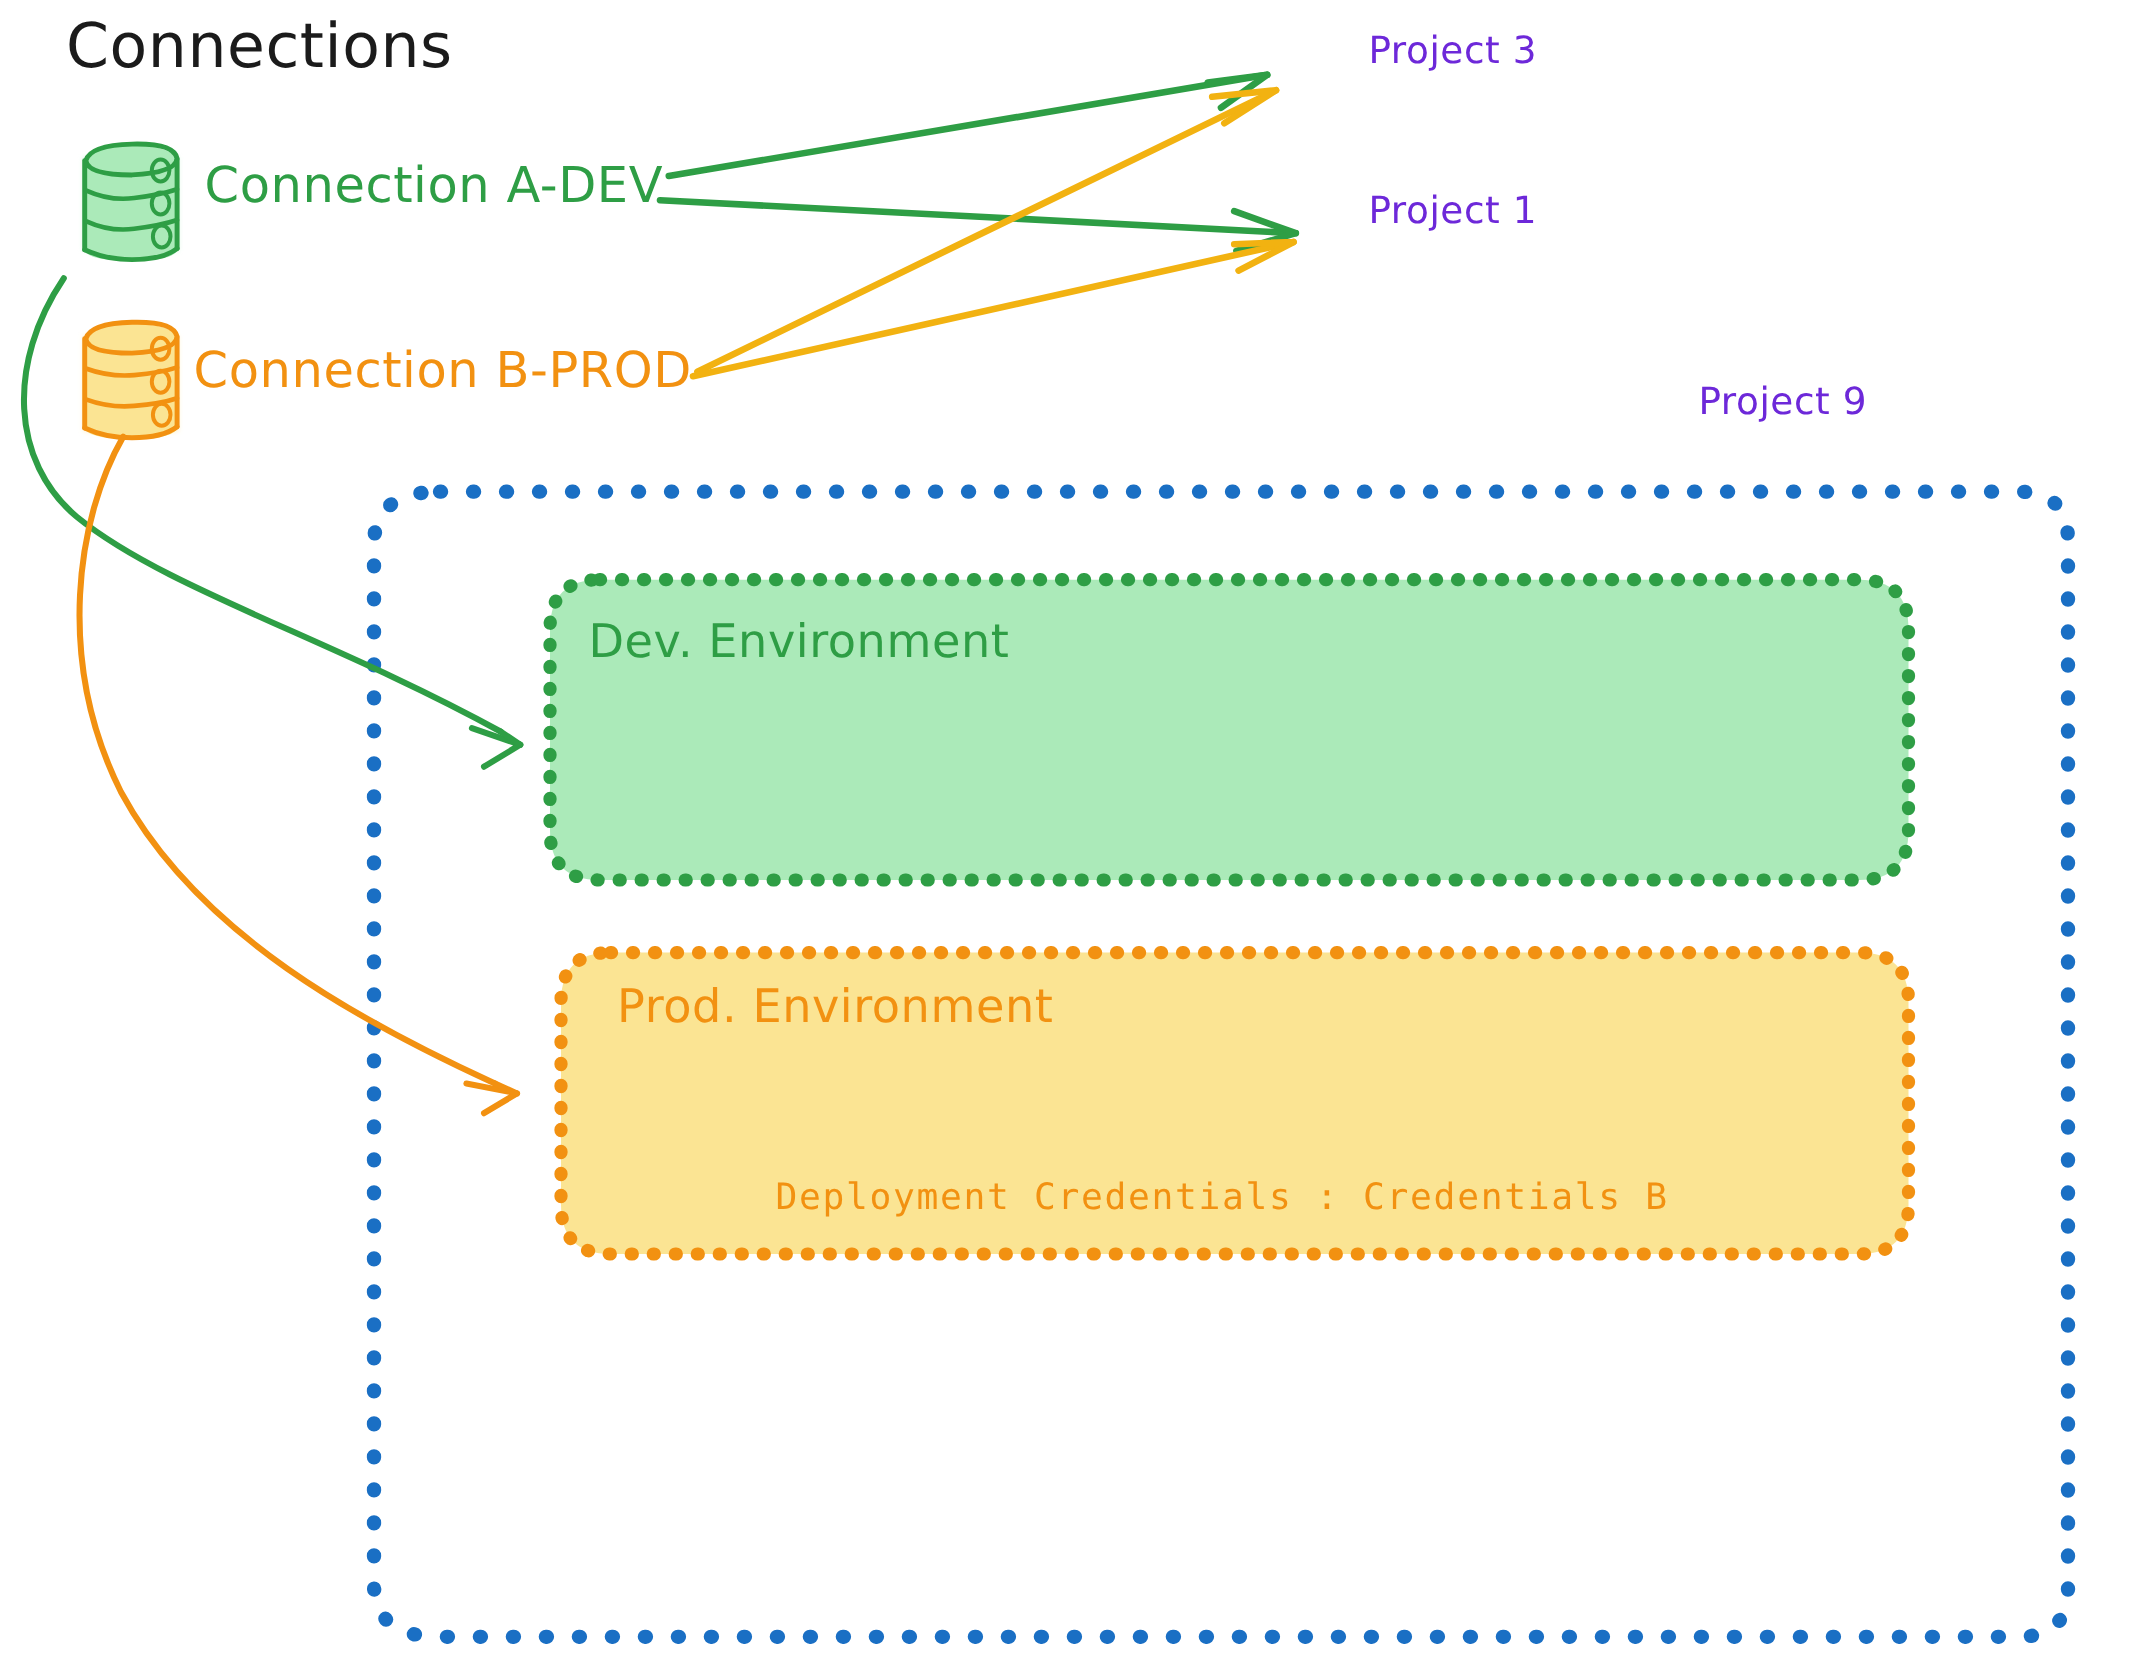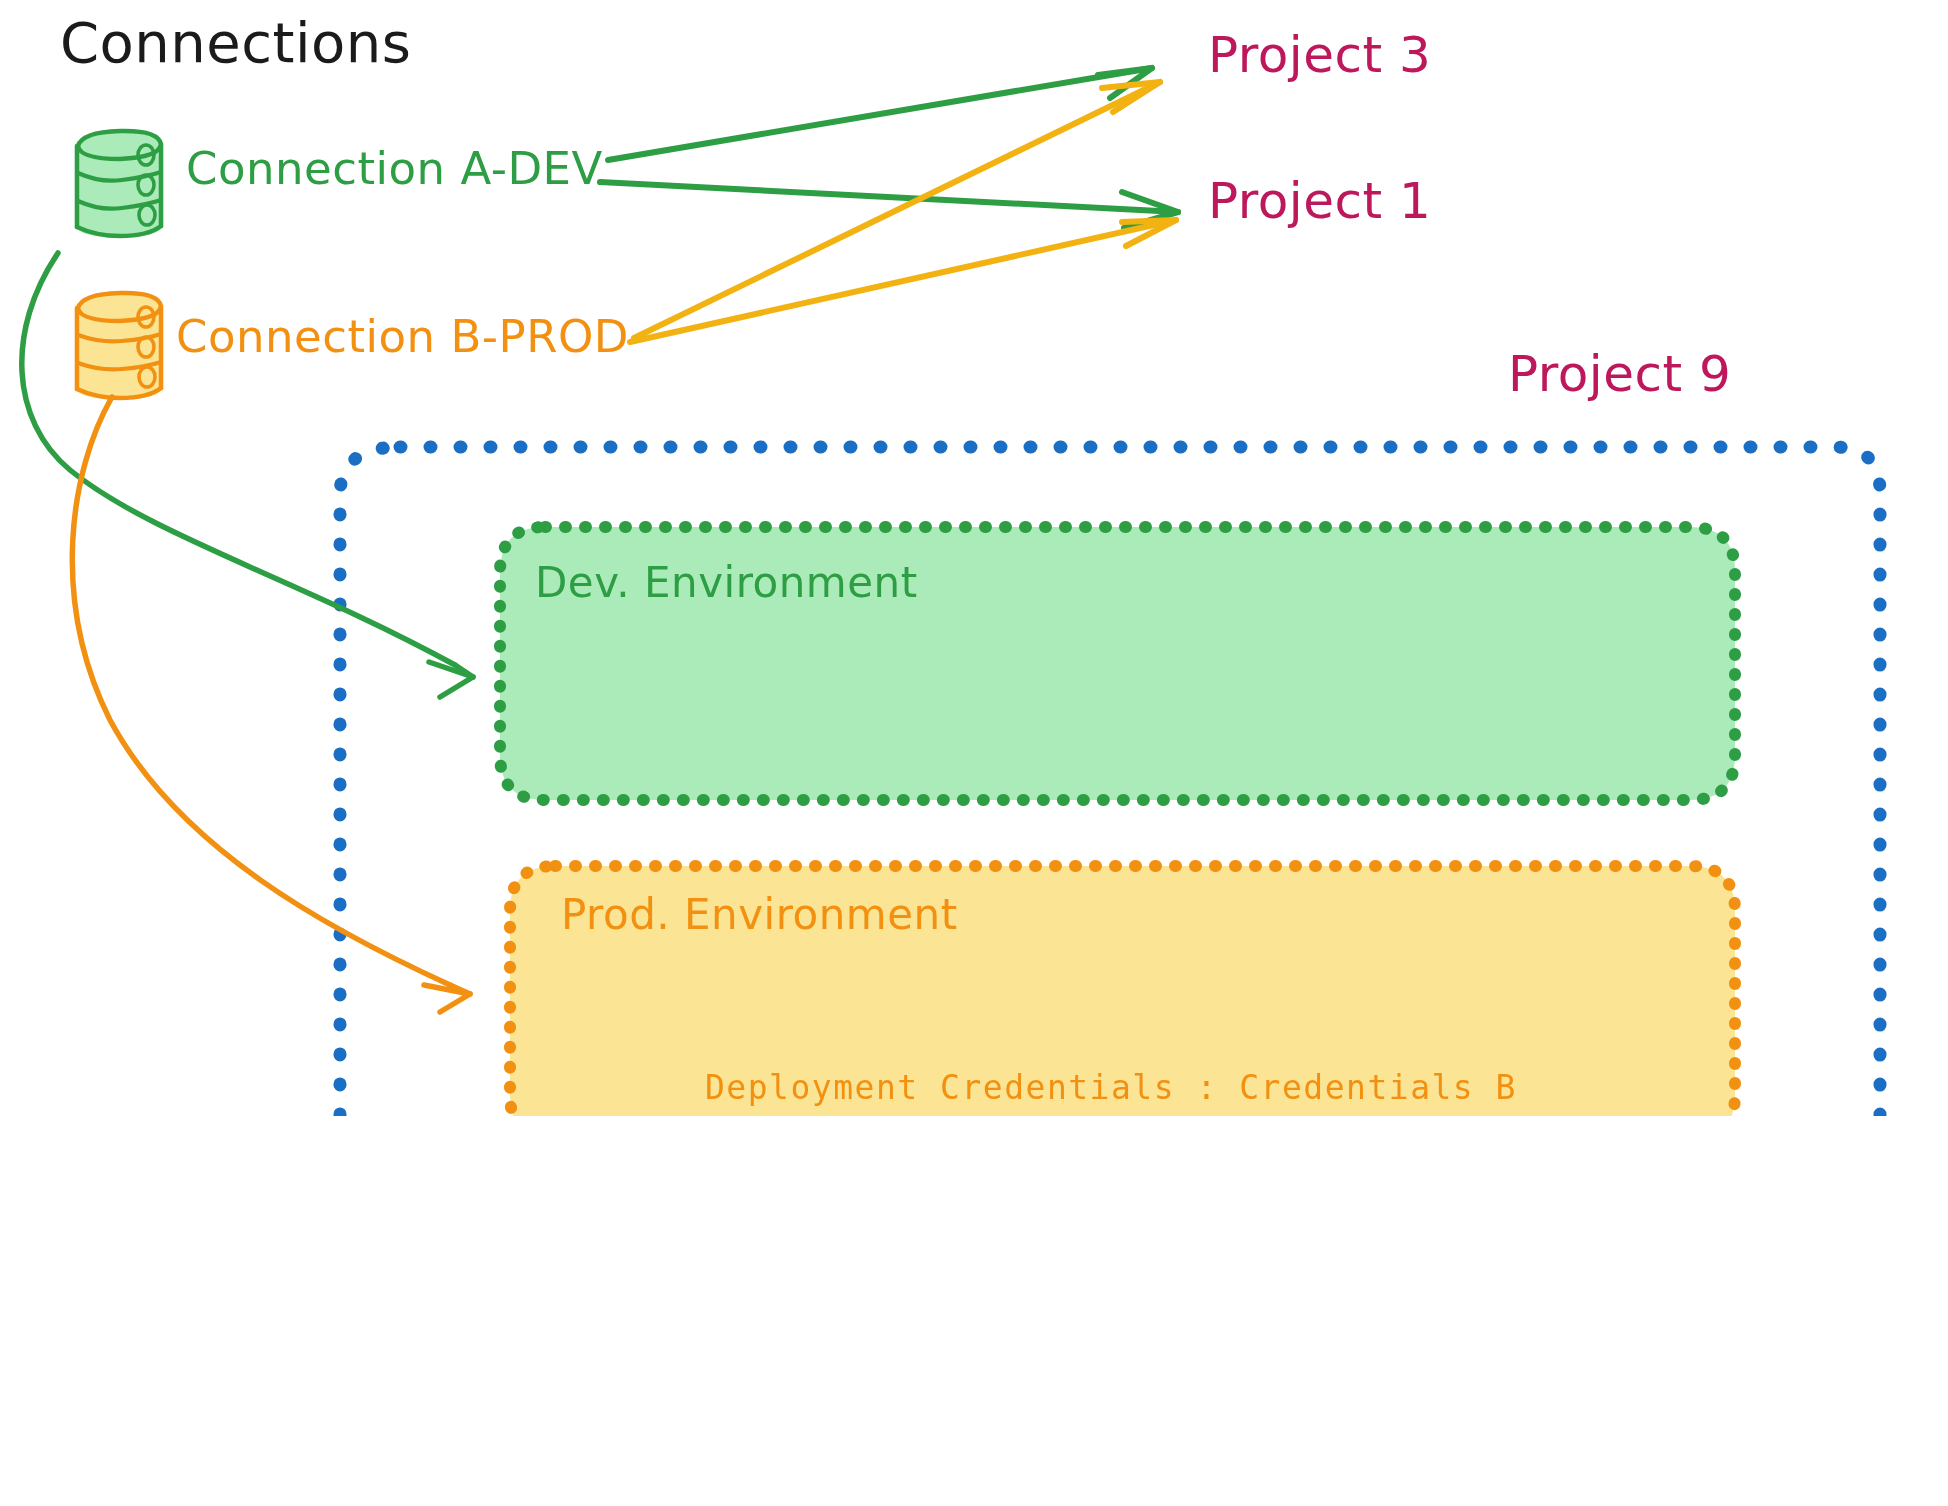--- a/index.html
+++ b/index.html
@@ -3,21 +3,21 @@
 <meta charset="utf-8">
 <style>
   html, body {
     margin: 0;
     padding: 0;
     background: #ffffff;
   }
   #canvas {
     position: relative;
     width: 1948px;
-    height: 1116px;
+    height: 1506px;
     background: #ffffff;
     font-family: "DejaVu Sans", sans-serif;
     overflow: hidden;
   }
   #sketch {
     position: absolute;
     left: 0;
     top: 0;
     width: 1948px;
     height: 1506px;
@@ -41,22 +41,23 @@
     font-size: 45px;
     color: #2e9e45;
   }
   .conn-b {
     left: 176px;
     top: 310px;
     font-size: 45px;
     color: #f29111;
   }
   .proj {
-    font-size: 50px;
-    color: #be185d;
+    font-size: 34px;
+    color: #6d28d9;
+    margin-left: 36px;
   }
   .proj3 { left: 1208px; top: 26px; }
   .proj2 { left: 1208px; top: 172px; }
   .proj1 { left: 1508px; top: 345px; }
   .env-title {
     font-size: 42px;
   }
   .env-title-dev {
     left: 535px;
     top: 558px;

